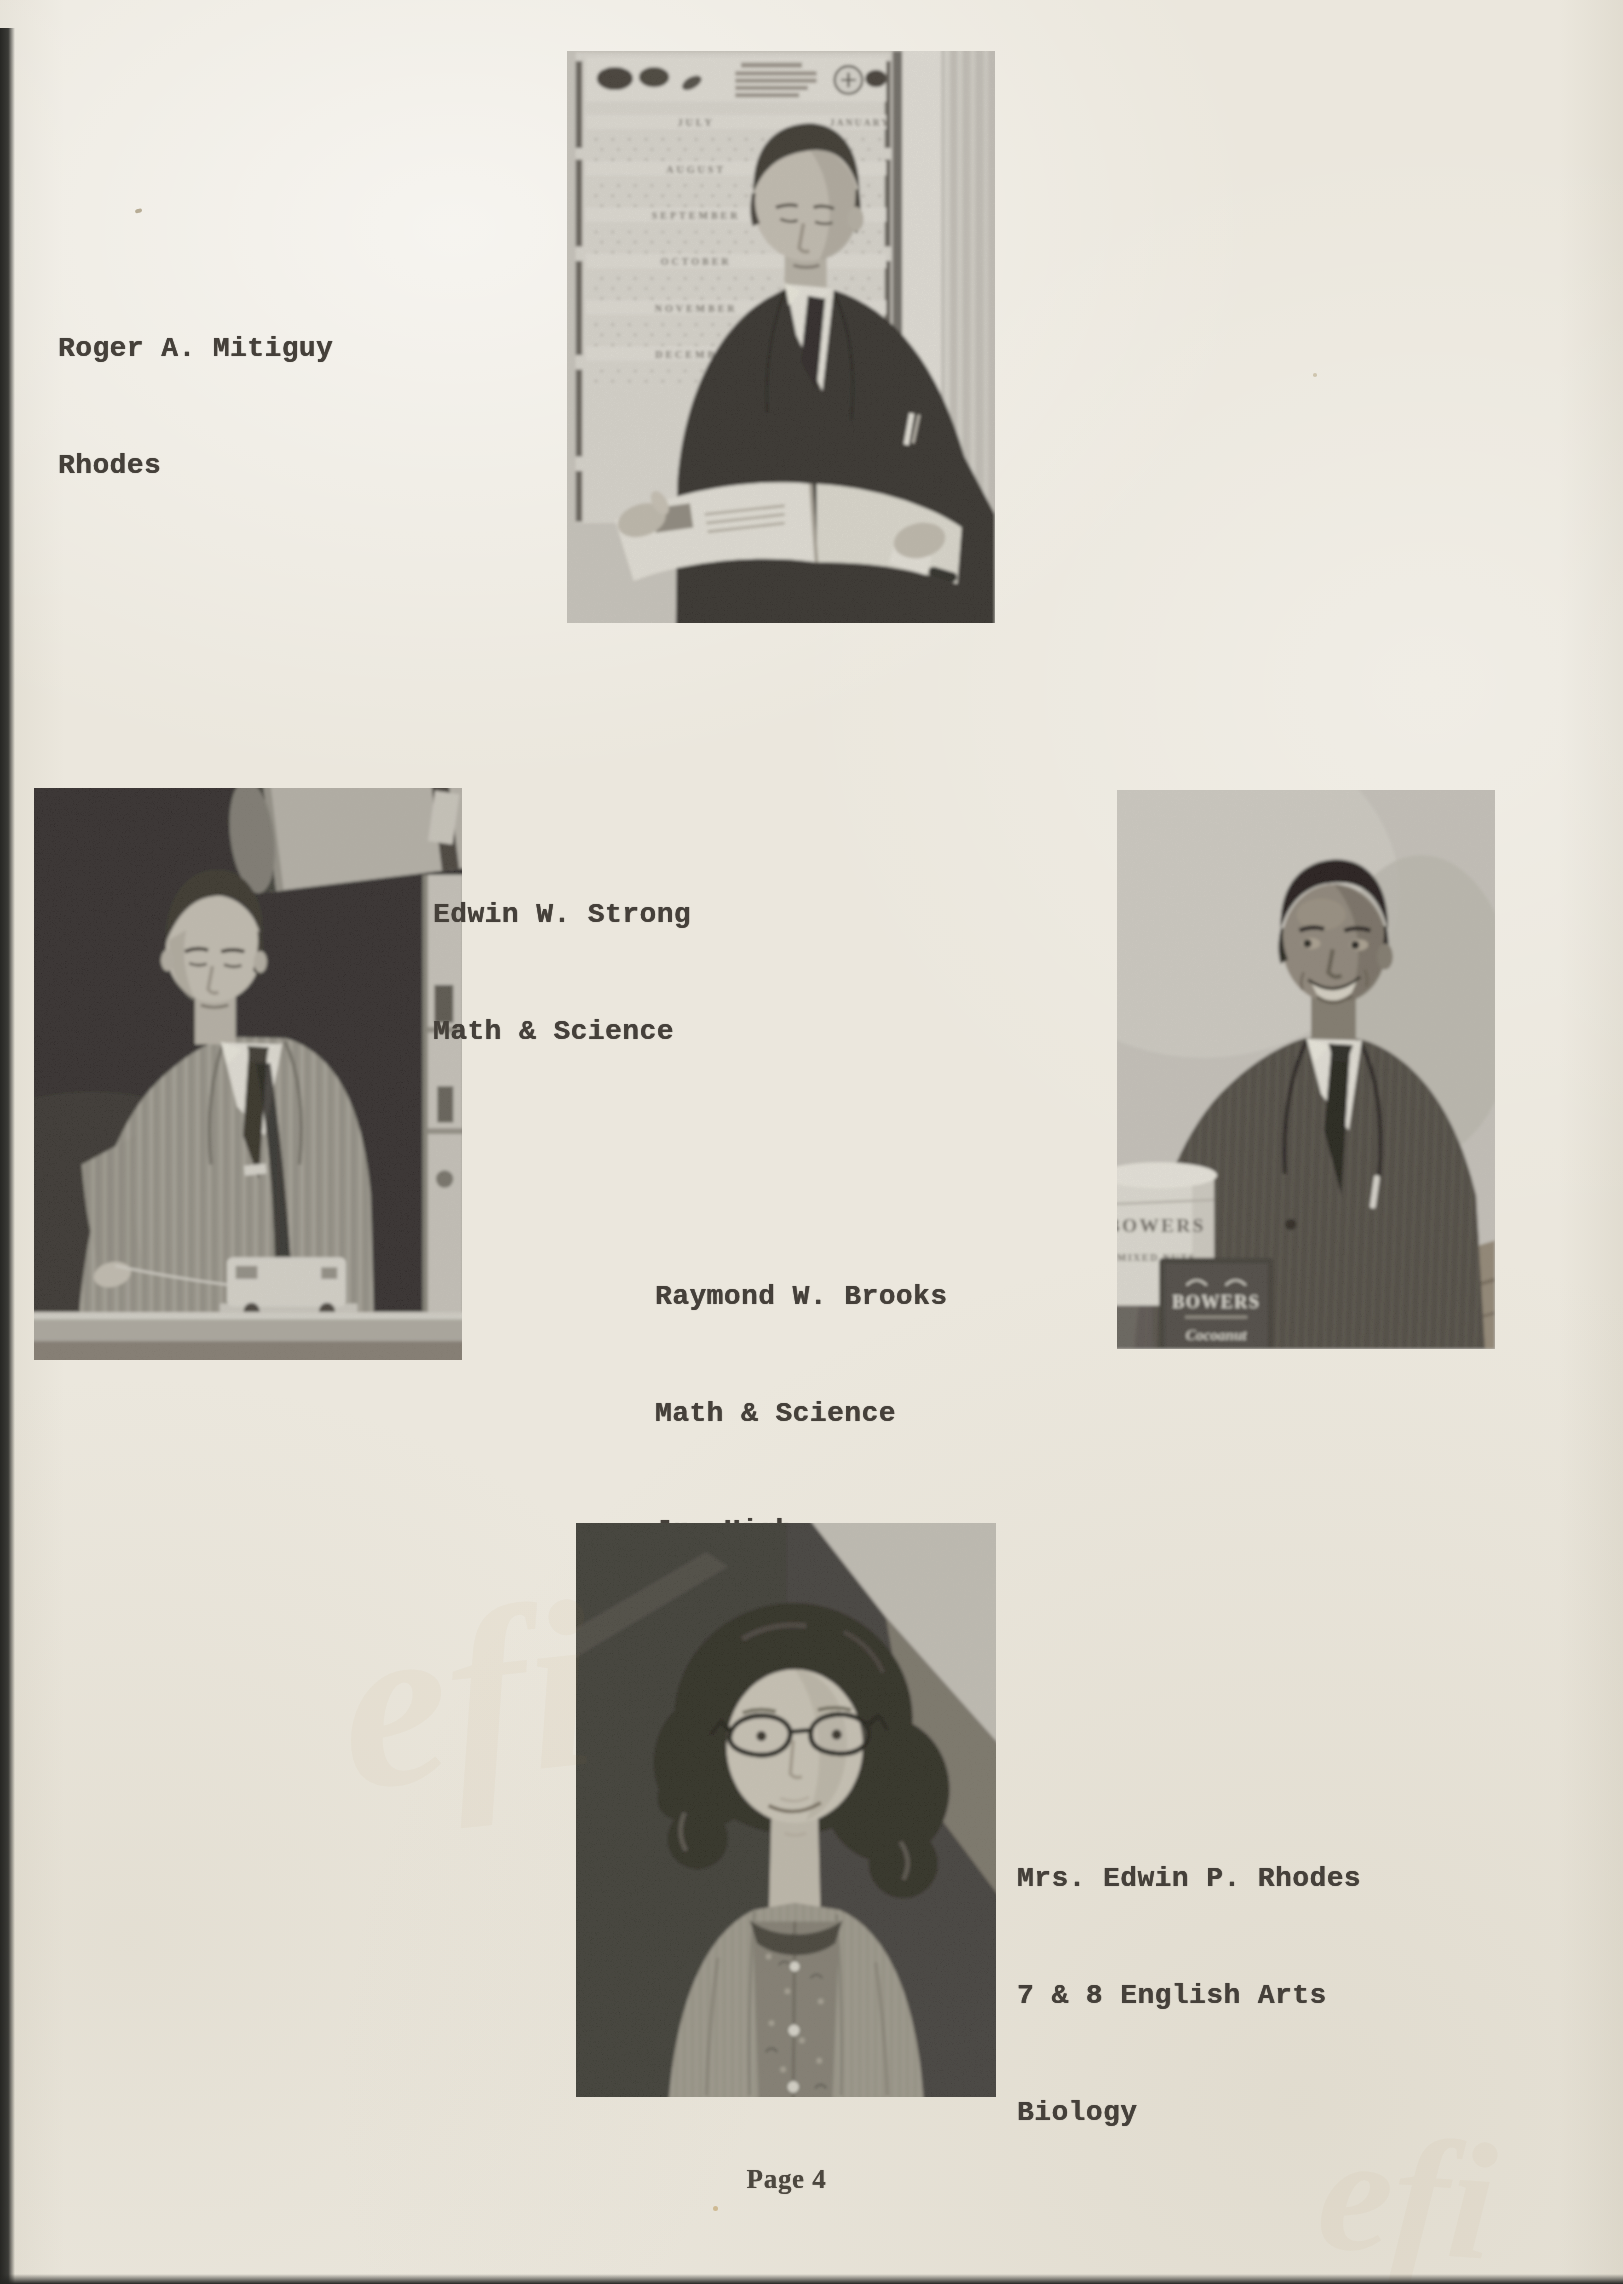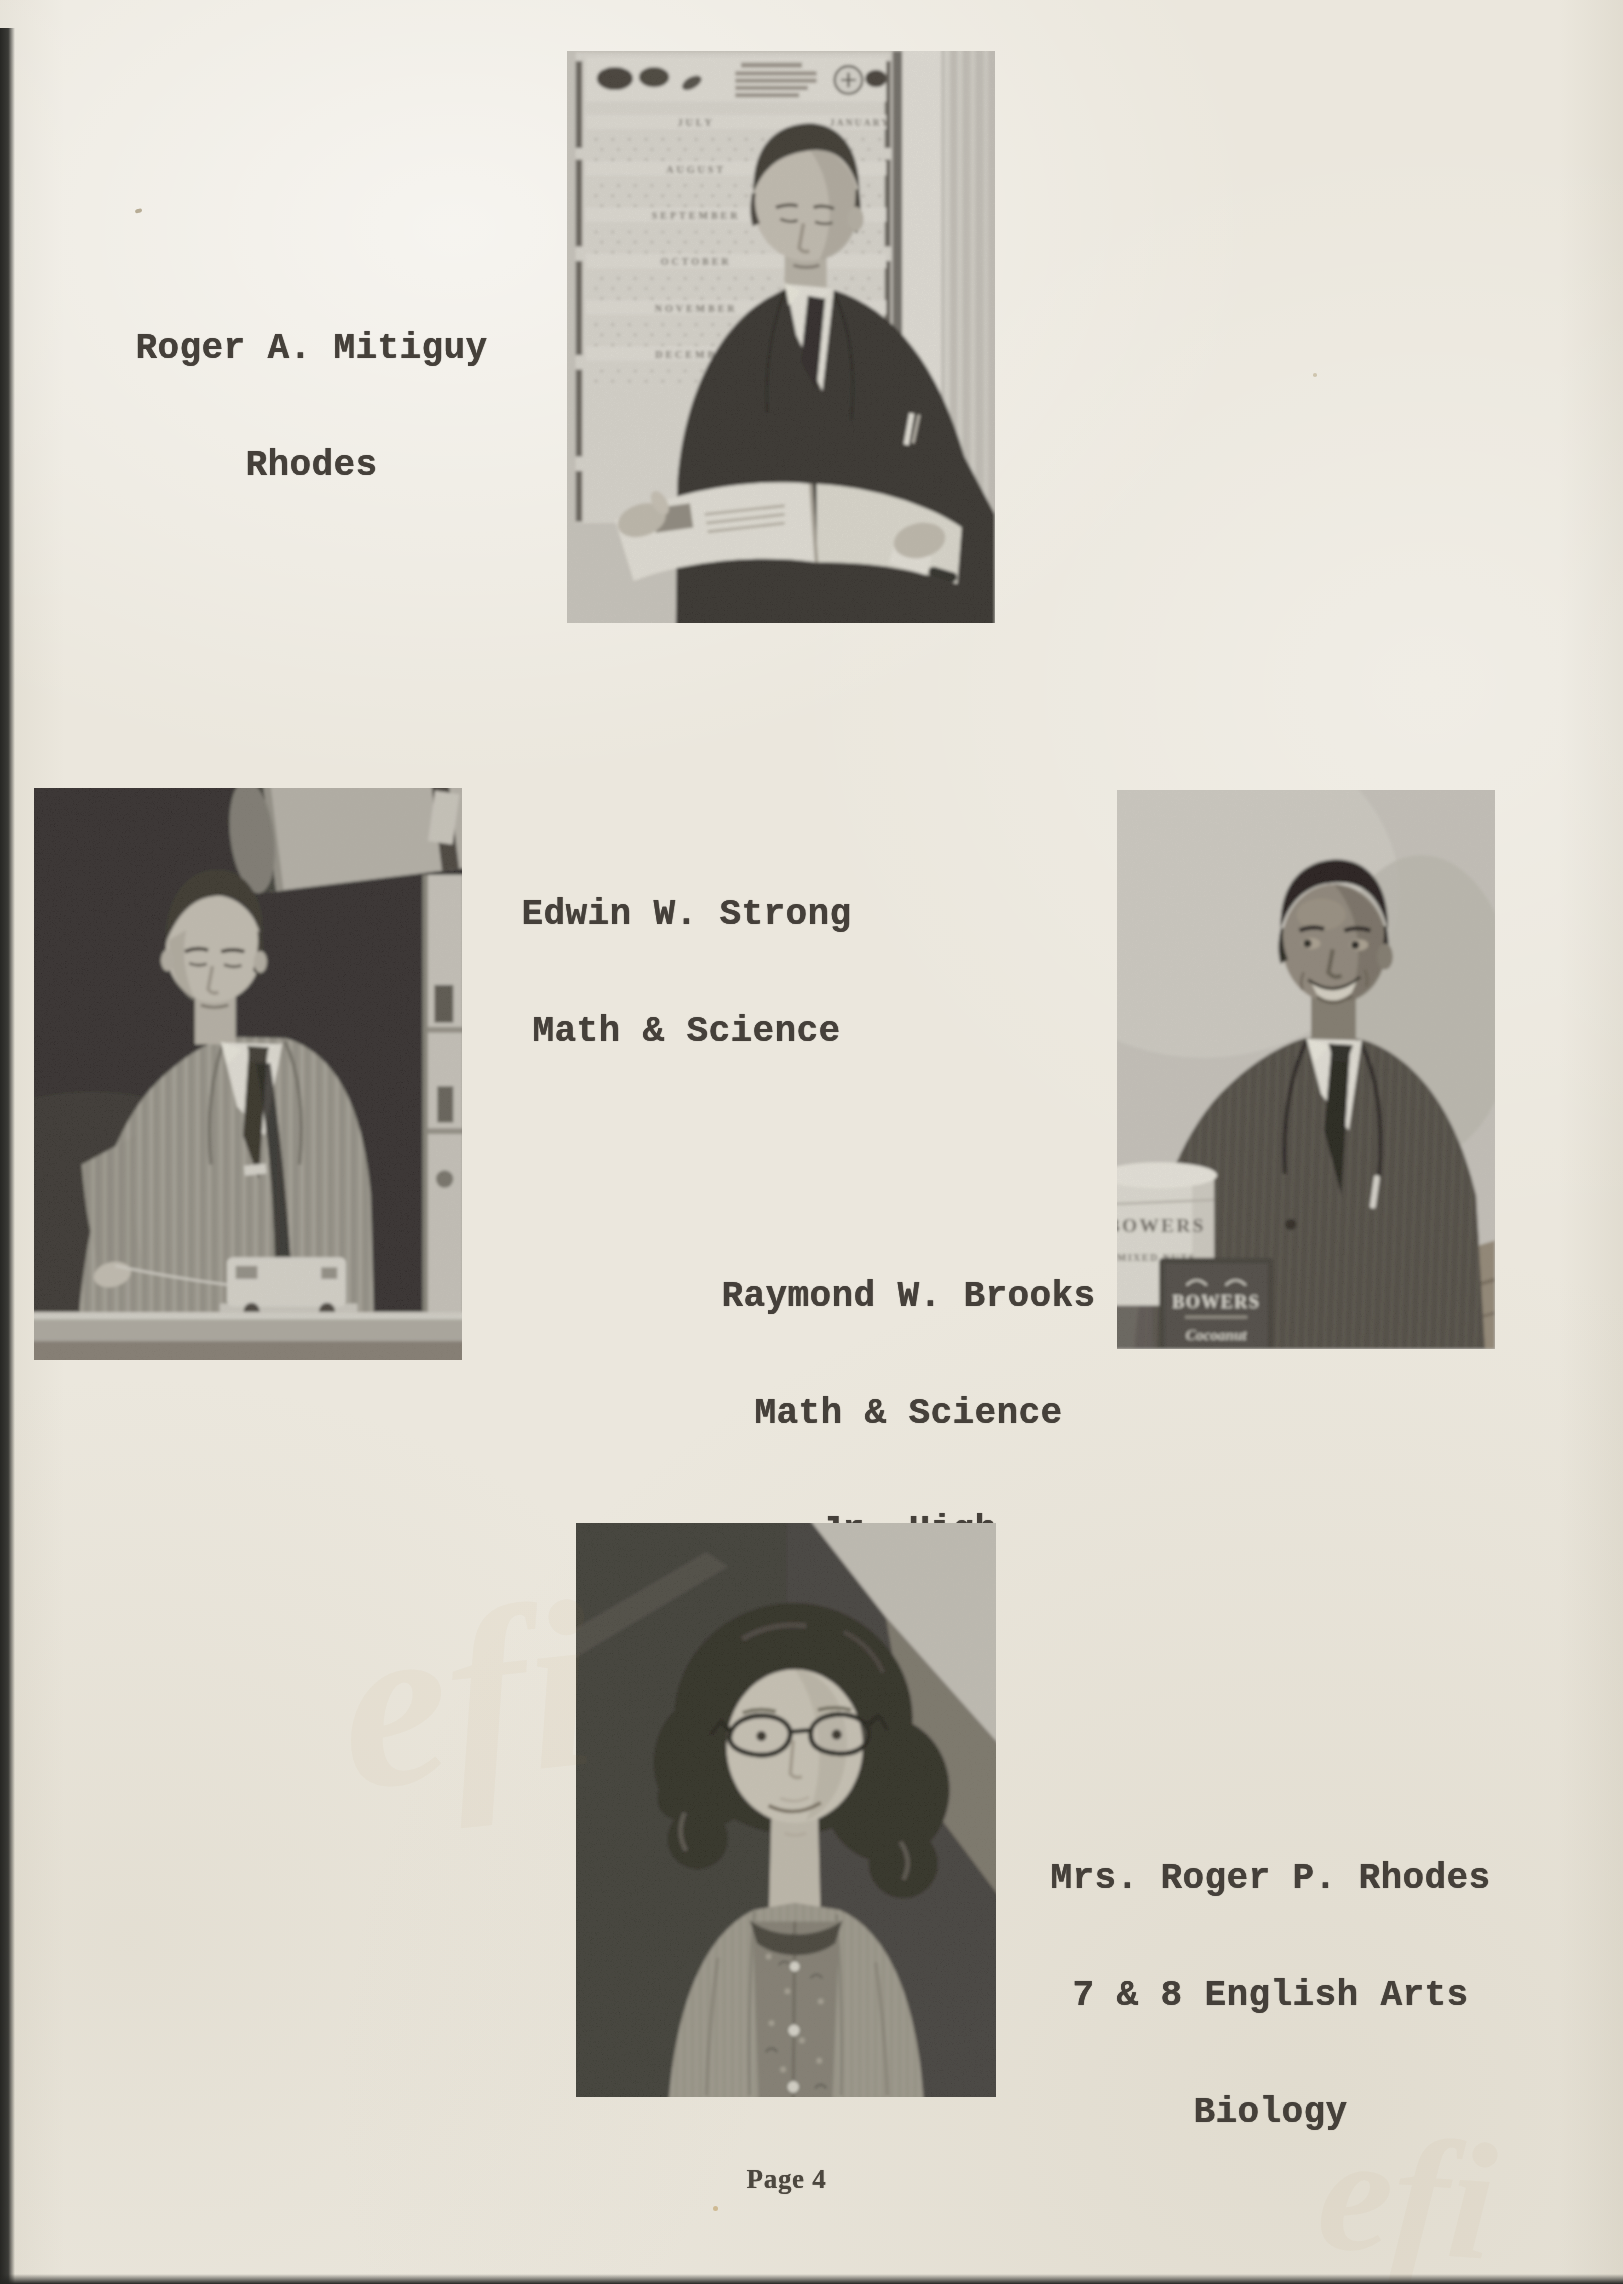--- a/index.html
+++ b/index.html
@@ -14,23 +14,23 @@
       linear-gradient(90deg, rgba(170,162,140,.14), rgba(170,162,140,0) 4%, rgba(170,162,140,0) 96%, rgba(170,162,140,.16));
     font-family:"Liberation Sans", sans-serif;
   }
   .edge-left{position:absolute;left:0;top:27.5px;bottom:0;width:14.5px;
     background:linear-gradient(90deg,#262623 0%,#3b3b37 55%,rgba(59,59,55,0) 100%);}
   .edge-bottom{position:absolute;left:0;right:0;bottom:0;height:10px;
     background:linear-gradient(0deg,#262623 0%,rgba(38,38,35,0) 100%);}
   .photo{position:absolute;margin:0;padding:0;}
   .photo svg{display:block;width:100%;height:100%;}
   .caption{
-    position:absolute;width:507px;text-align:center;
+    position:absolute;width:507px;
     font-family:"Liberation Mono","DejaVu Sans Mono",monospace;
-    font-weight:700;font-size:36px;line-height:39px;color:#45403a;
+    font-weight:700;font-size:28px;line-height:39px;color:#45403a;
     letter-spacing:0.4px;white-space:pre;
     text-shadow:0 0 0.7px rgba(69,64,58,.95), 0.4px 0.4px 0 rgba(69,64,58,.35);
   }
   .pagenum{
     position:absolute;left:569px;top:2164px;width:435px;text-align:center;
     font-family:"Liberation Serif","DejaVu Serif",serif;font-weight:700;
     font-size:27px;color:#4c473f;letter-spacing:0.7px;
     text-shadow:0 0 0.7px rgba(76,71,63,.7);
   }
   .ghost{
@@ -458,21 +458,21 @@
             <circle cx="301" cy="700" r="9" fill="#d7d4c9" stroke="#6e6a5e" stroke-width="2"></circle>
             <circle cx="300" cy="778" r="9" fill="#d7d4c9" stroke="#6e6a5e" stroke-width="2"></circle>
           </g>
         </g>
       </g>
       <rect width="580" height="792" filter="url(#gr4)" opacity="0.18"></rect>
     </svg>
   </figure>
 
   <div class="caption" style="left:1017px;top:1781px">
-    <div>Mrs. Roger P. Rhodes</div>
+    <div>Mrs. Edwin P. Rhodes</div>
     <div>7 &amp; 8 English Arts</div>
     <div>Biology</div>
   </div>
 
   <div class="pagenum">Page 4</div>
 
   <div class="ghost g1">efi</div>
   <div class="ghost g2">efi</div>
   <div class="fleck f1"></div>
   <div class="fleck f2"></div>

